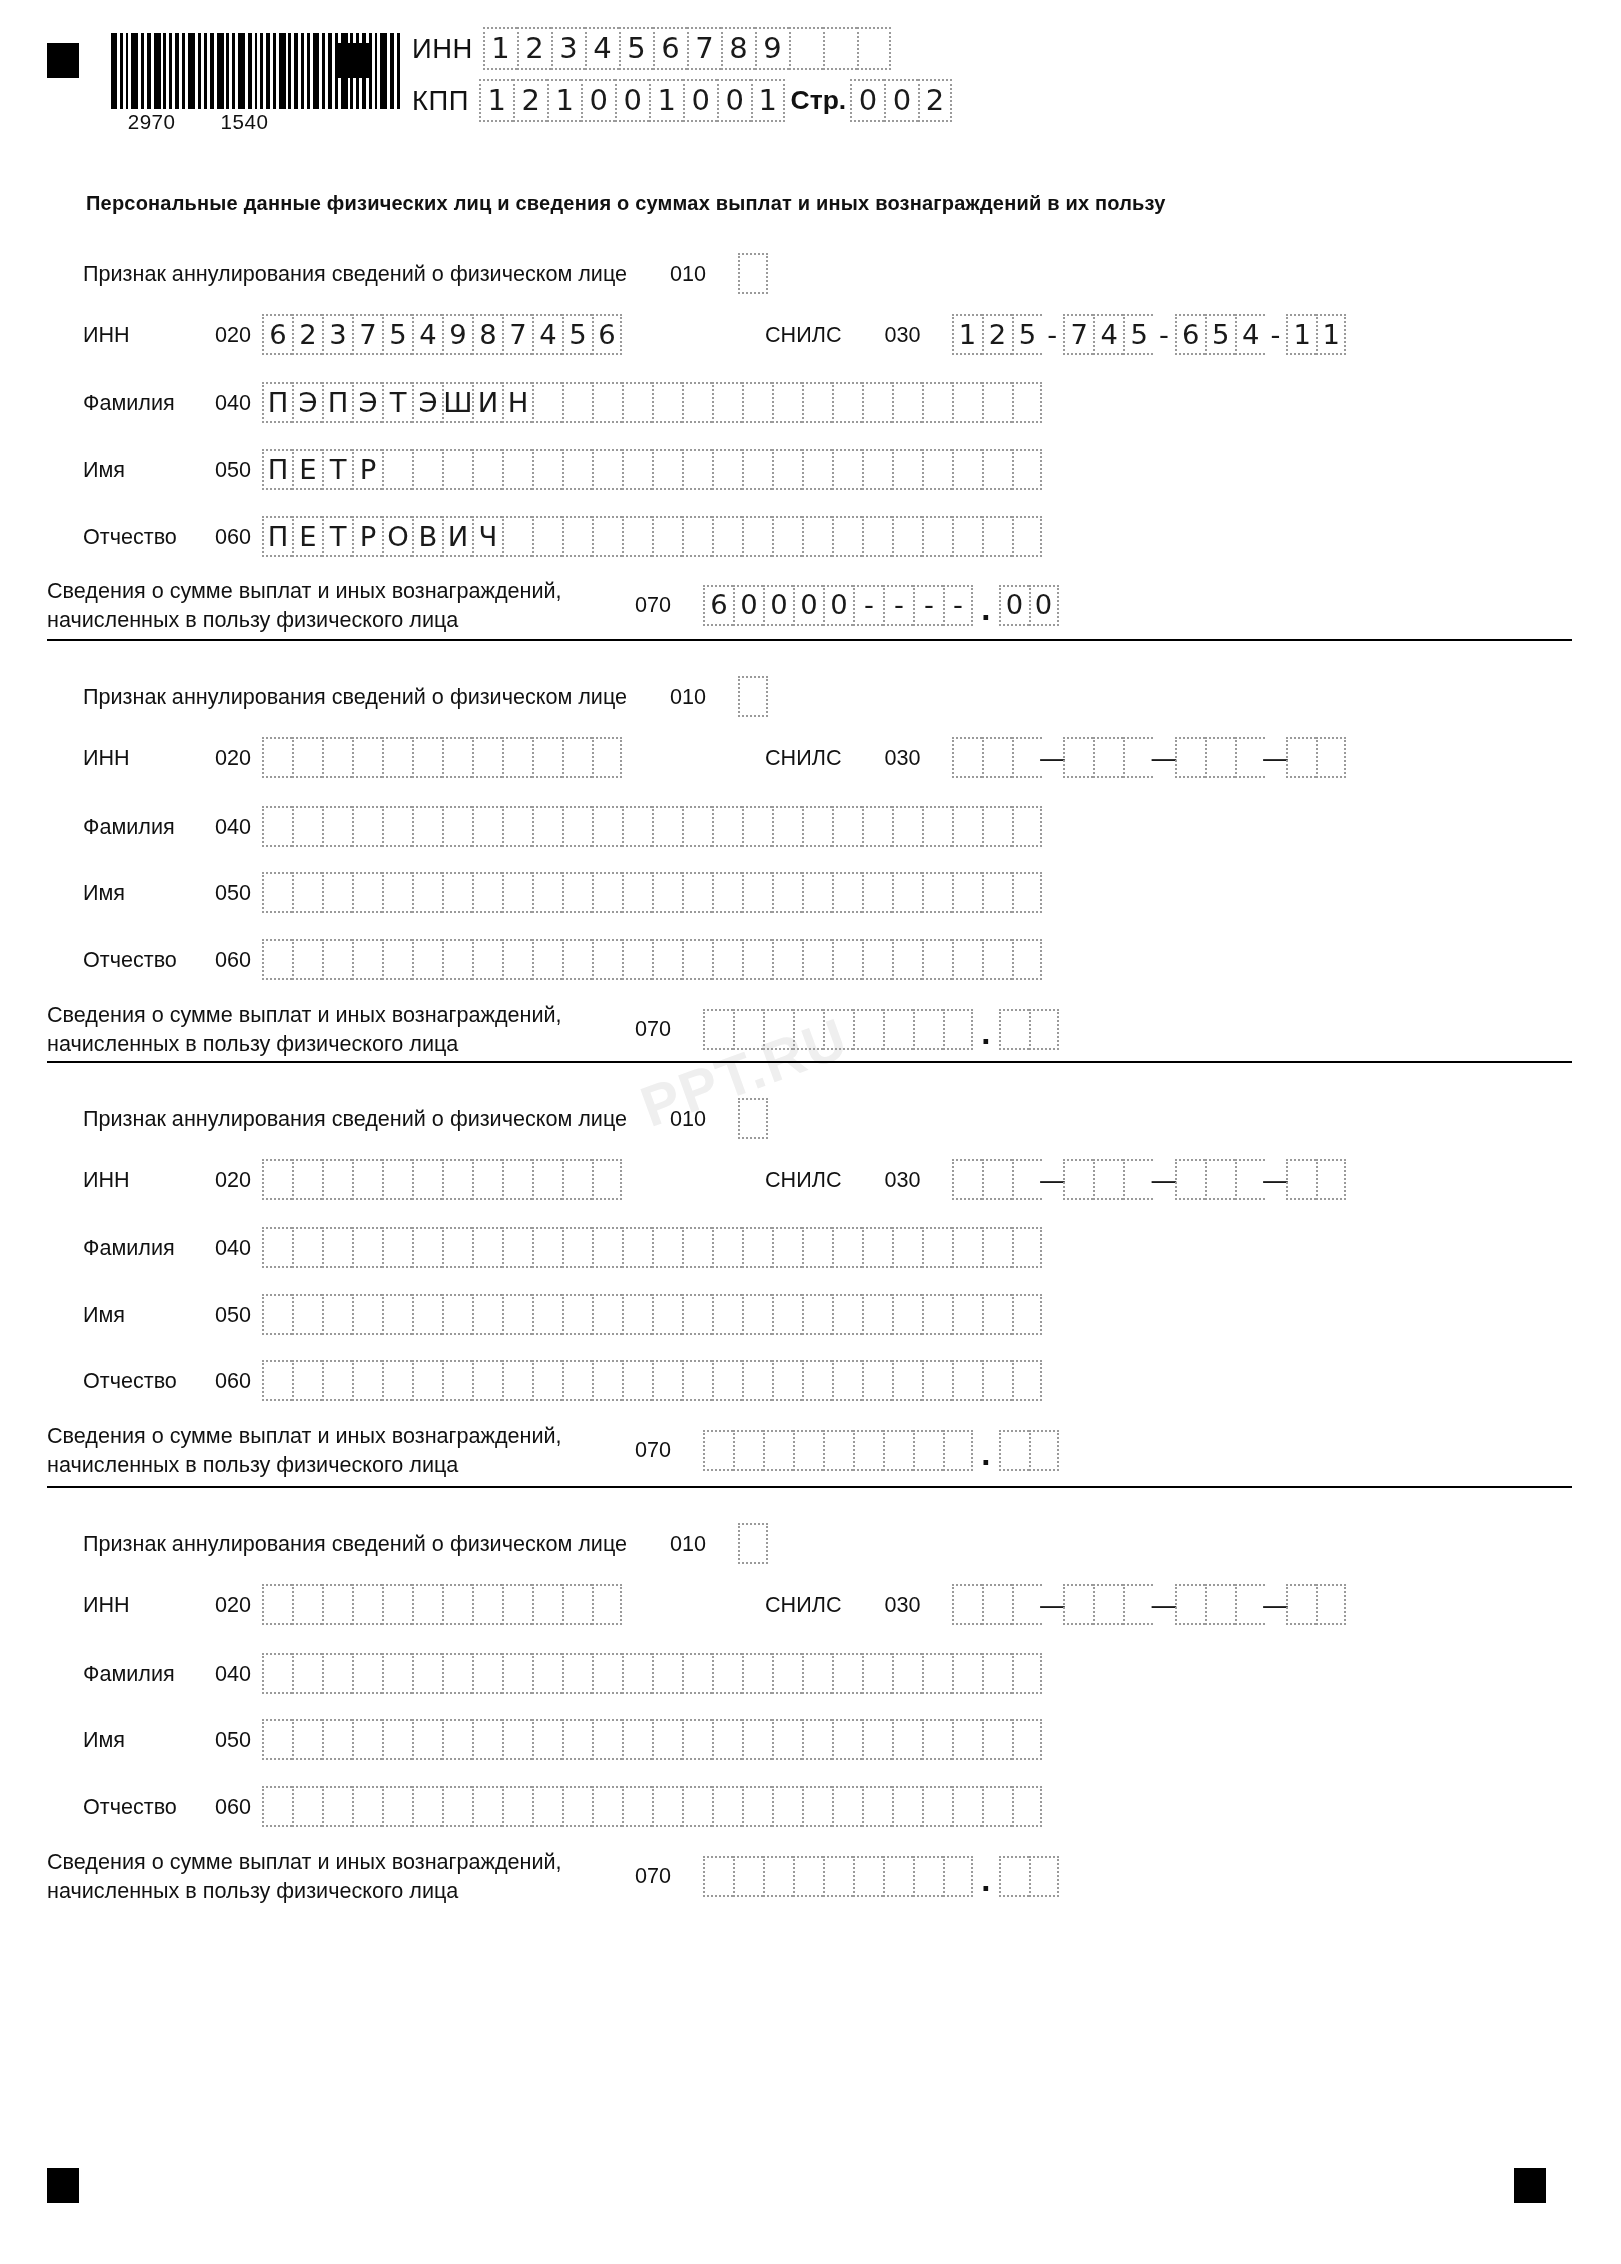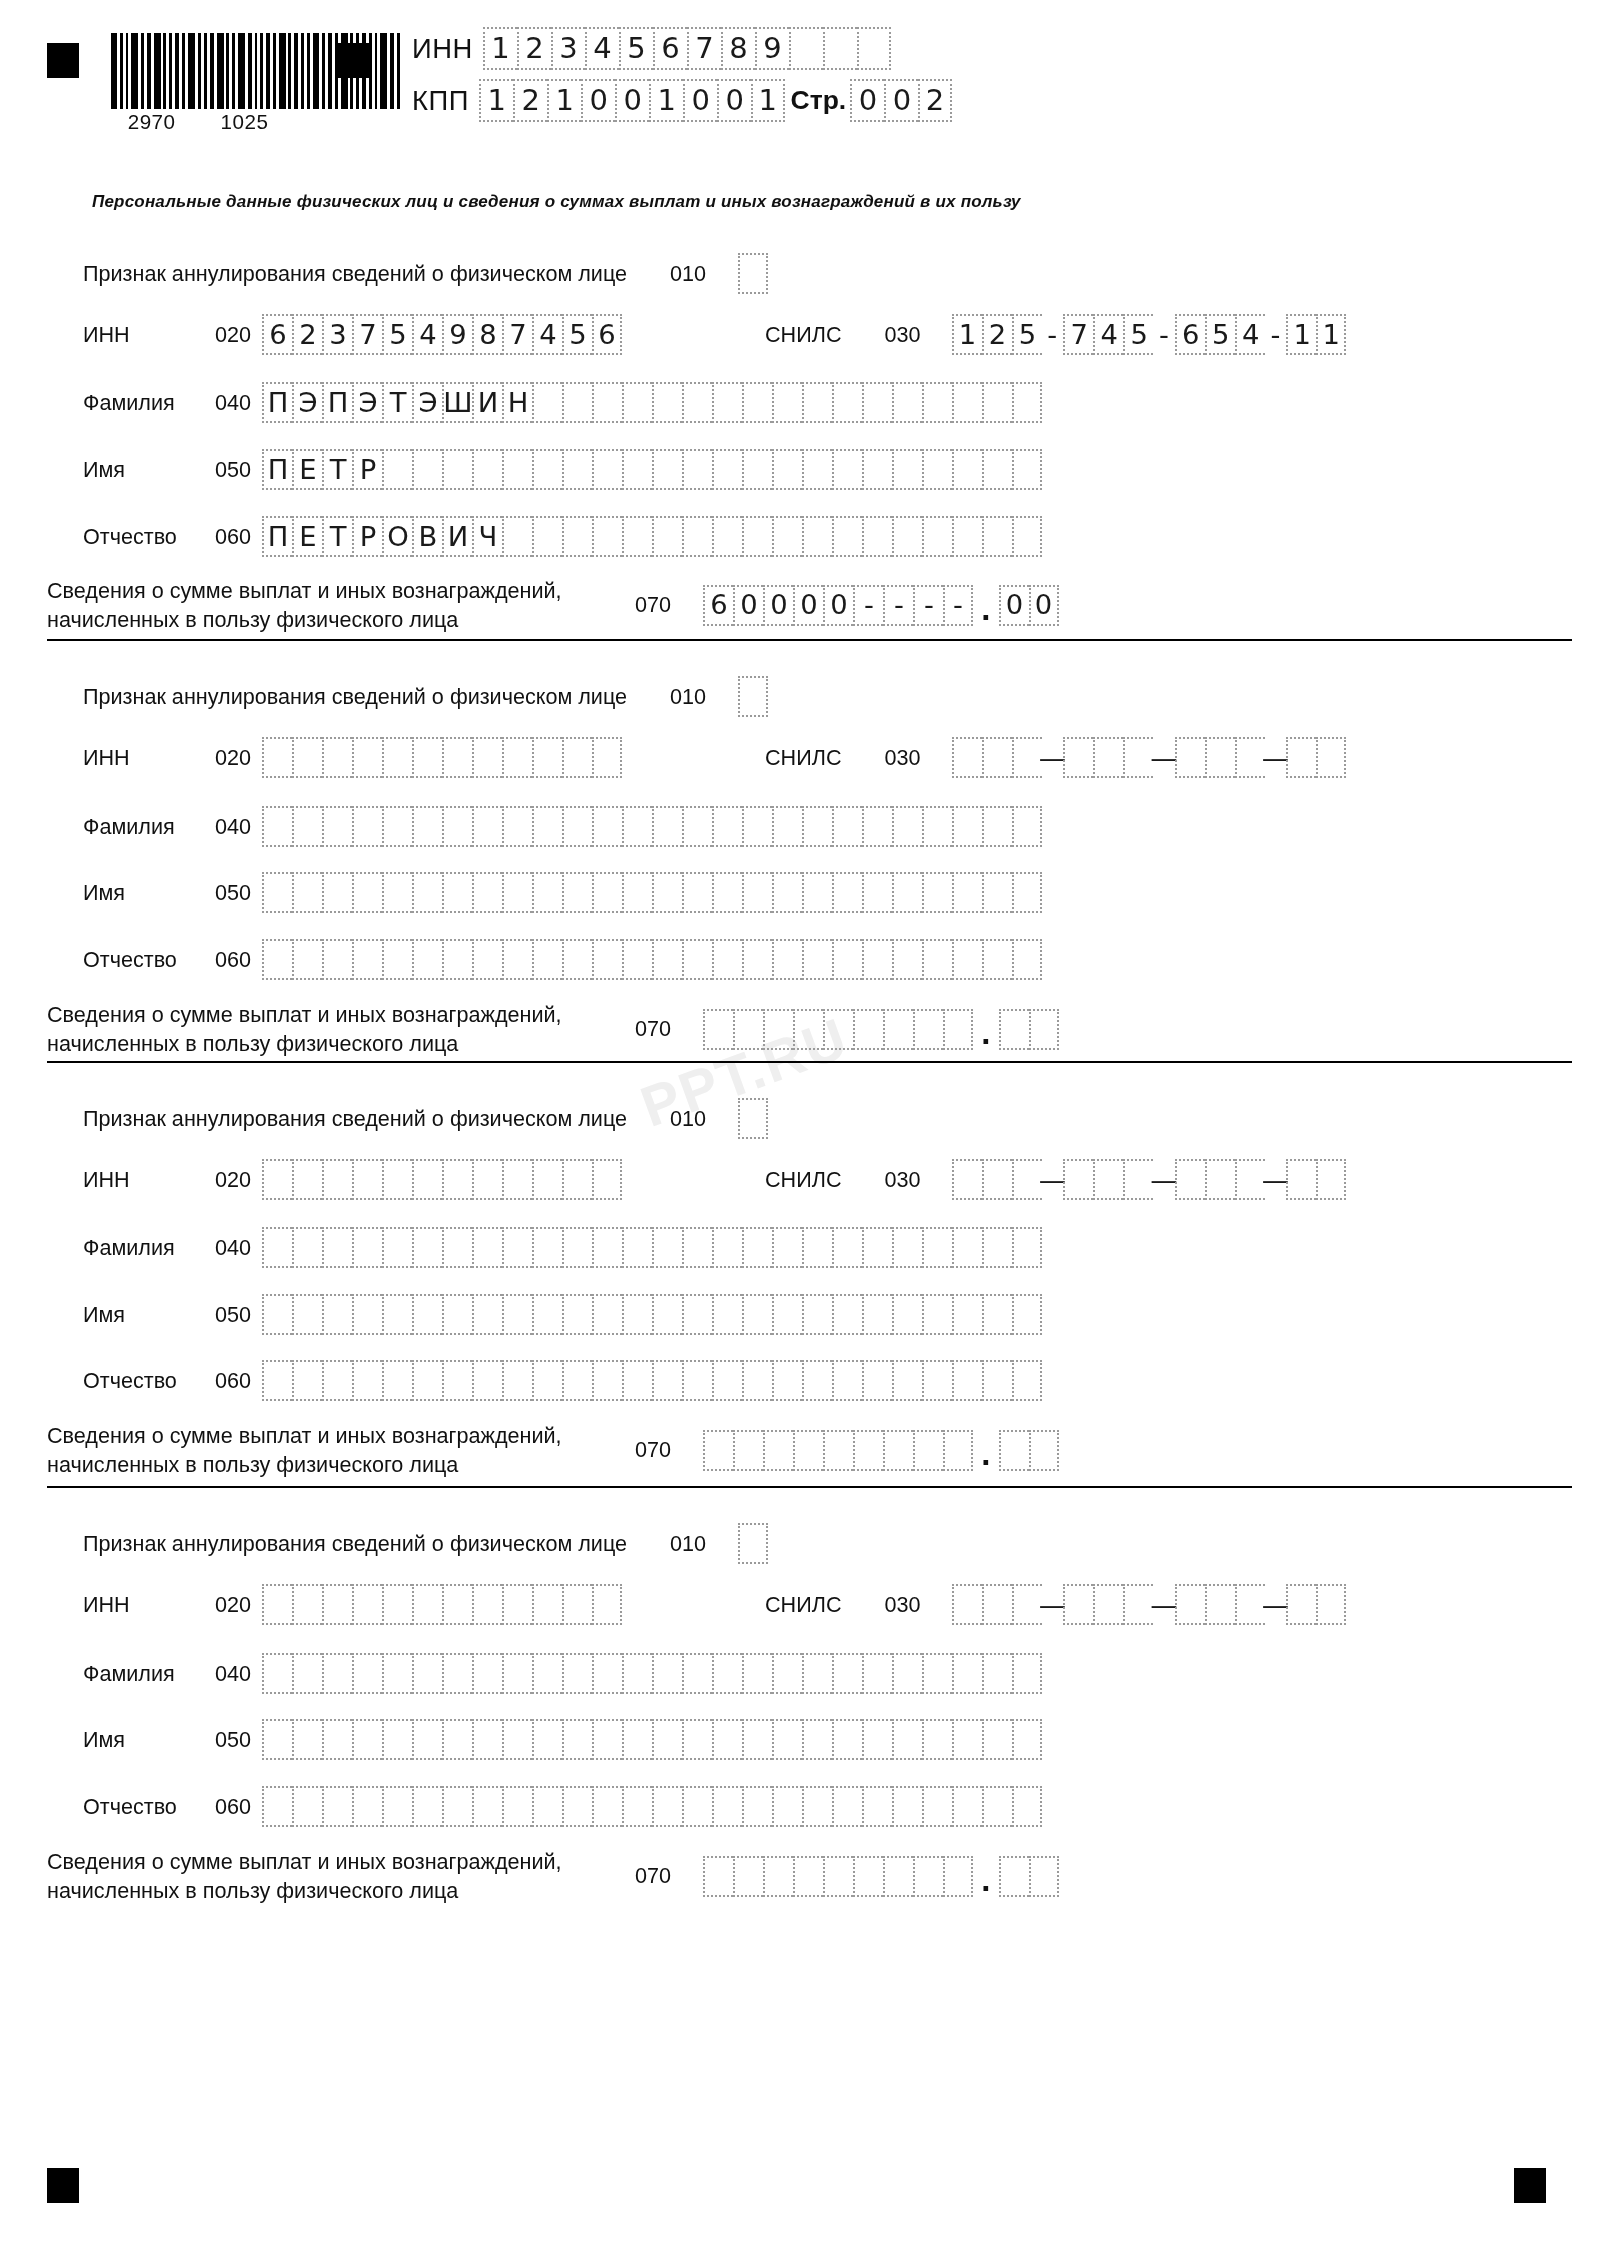--- a/index.html
+++ b/index.html
@@ -44,22 +44,22 @@
 
   
   .hdr{position:absolute;left:412px;top:27.4px;}
   .hdr-row{display:flex;align-items:center;margin-bottom:8.8px;}
   .hdr-label{font-size:27.4px;margin-right:9.8px;letter-spacing:0.5px;}
   .hdr-label.kpp{margin-right:9.8px;}
   .str-label{font-size:26.5px;font-weight:bold;margin:0 3.9px 0 5.9px;}
 
   
   .title{
-    position:absolute;left:92px;top:192px;width:1451px;
-    font-size:17px;font-weight:bold;letter-spacing:0.2px;font-style:italic;
+    position:absolute;left:86px;top:192px;width:1451px;
+    font-size:20px;font-weight:bold;letter-spacing:0.2px;
   }
   .divider{position:absolute;left:47px;width:1525px;height:2px;background:#000;}
 
   .row{position:absolute;display:flex;align-items:center;}
   .lbl{font-size:21.6px;white-space:nowrap;margin-left:36px;}
   .code{font-size:21.6px;}
 
   .twoline{position:absolute;font-size:21.6px;line-height:1.35;white-space:nowrap;}
 
   .dash{
@@ -130,21 +130,21 @@
       <i style="width: 2.9px;"></i>
       <i style="width: 3.9px;"></i>
       <i style="width: 2.9px;"></i>
       <i style="width: 2.9px;"></i>
       <i style="width: 6.9px;"></i>
       <i style="width: 3.9px;"></i>
       <i style="width: 2.9px;"></i>
     </div>
   <div class="bc-nums">
     <span class="n1">2970</span>
-    <span class="n2">1025</span>
+    <span class="n2">1540</span>
   </div>
 
   <div class="hdr">
     <div class="hdr-row">
       <span class="hdr-label">ИНН</span>
       <div class="cells cells-lg" id="hdr-inn">
           <div class="cell">1</div>
           <div class="cell">2</div>
           <div class="cell">3</div>
           <div class="cell">4</div>

